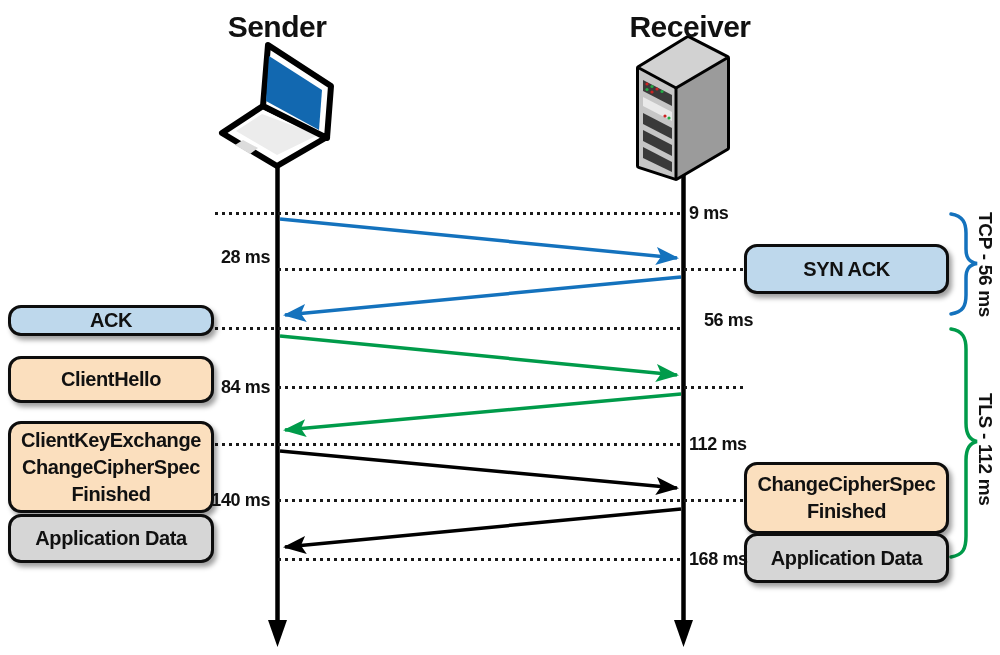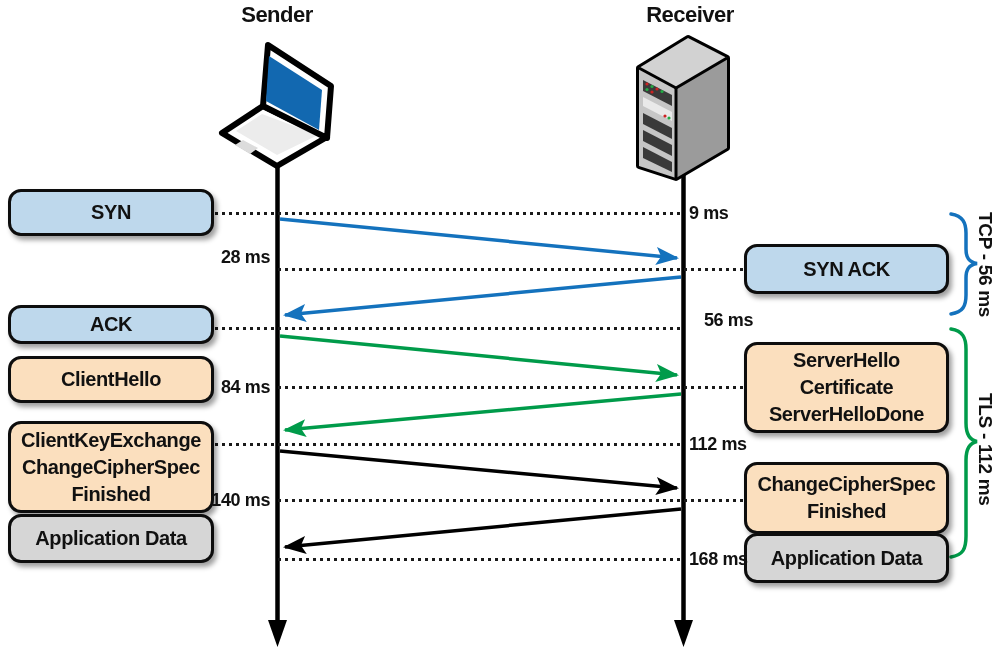--- a/index.html
+++ b/index.html
@@ -2,22 +2,22 @@
 <html><head>
 <meta charset="utf-8">
 <style>
   html,body{margin:0;padding:0;background:#ffffff;}
   #stage{
     position:relative;width:1000px;height:655px;background:#ffffff;overflow:hidden;
     font-family:"Liberation Sans", sans-serif;color:#111;
   }
   #diagram-svg{position:absolute;left:0;top:0;z-index:1;}
   .actor-title{
-    position:absolute;top:2px;width:160px;text-align:center;z-index:3;
-    font-size:22px;font-weight:600;letter-spacing:-0.5px;color:#111;
+    position:absolute;top:10px;width:160px;text-align:center;z-index:3;
+    font-size:30px;font-weight:600;letter-spacing:-0.5px;color:#111;
   }
   .msg-box{
     position:absolute;z-index:2;box-sizing:border-box;
     border:3px solid #0d0d0d;border-radius:13px;
     box-shadow:3px 4px 5px rgba(0,0,0,0.38);
     display:flex;flex-direction:column;align-items:center;justify-content:center;
     font-size:20px;font-weight:600;letter-spacing:-0.4px;line-height:27px;
     text-align:center;color:#111;
   }
   .box-blue {background:#bed8ec;}
@@ -117,45 +117,37 @@
       </g>
       <line x1="639" y1="68" x2="676" y2="88" stroke="#000" stroke-width="3"></line>
       <line x1="676" y1="88" x2="727" y2="58" stroke="#000" stroke-width="3"></line>
       <line x1="676" y1="88" x2="676" y2="178" stroke="#000" stroke-width="3"></line>
     </g>
   </svg>
 
   <div class="actor-title" style="left:197px;">Sender</div>
   <div class="actor-title" style="left:610px;">Receiver</div>
 
-  <div class="msg-box box-blue left-col" style="top:189px;height:47px;">
-    <span>SYN</span>
-  </div>
-  <div class="msg-box box-blue left-col" style="top:305px;height:39px;">
+  <div class="msg-box box-blue left-col" style="top:305px;height:31px;">
     <span>ACK</span>
   </div>
   <div class="msg-box box-peach left-col" style="top:356px;height:47px;">
     <span>ClientHello</span>
   </div>
   <div class="msg-box box-peach left-col" style="top:421px;height:92px;">
     <span>ClientKeyExchange</span>
     <span>ChangeCipherSpec</span>
     <span>Finished</span>
   </div>
   <div class="msg-box box-gray left-col" style="top:514px;height:49px;">
     <span>Application Data</span>
   </div>
 
   <div class="msg-box box-blue right-col" style="top:244px;height:50px;text-align:center;">
     <span>SYN ACK</span>
-  </div>
-  <div class="msg-box box-peach right-col" style="top:342px;height:91px;">
-    <span>ServerHello</span>
-    <span>Certificate</span>
-    <span>ServerHelloDone</span>
   </div>
   <div class="msg-box box-peach right-col" style="top:462px;height:72px;">
     <span>ChangeCipherSpec</span>
     <span>Finished</span>
   </div>
   <div class="msg-box box-gray right-col" style="top:533px;height:50px;">
     <span>Application Data</span>
   </div>
 
   <div class="time-label time-right" style="top:202px;">9 ms</div>

